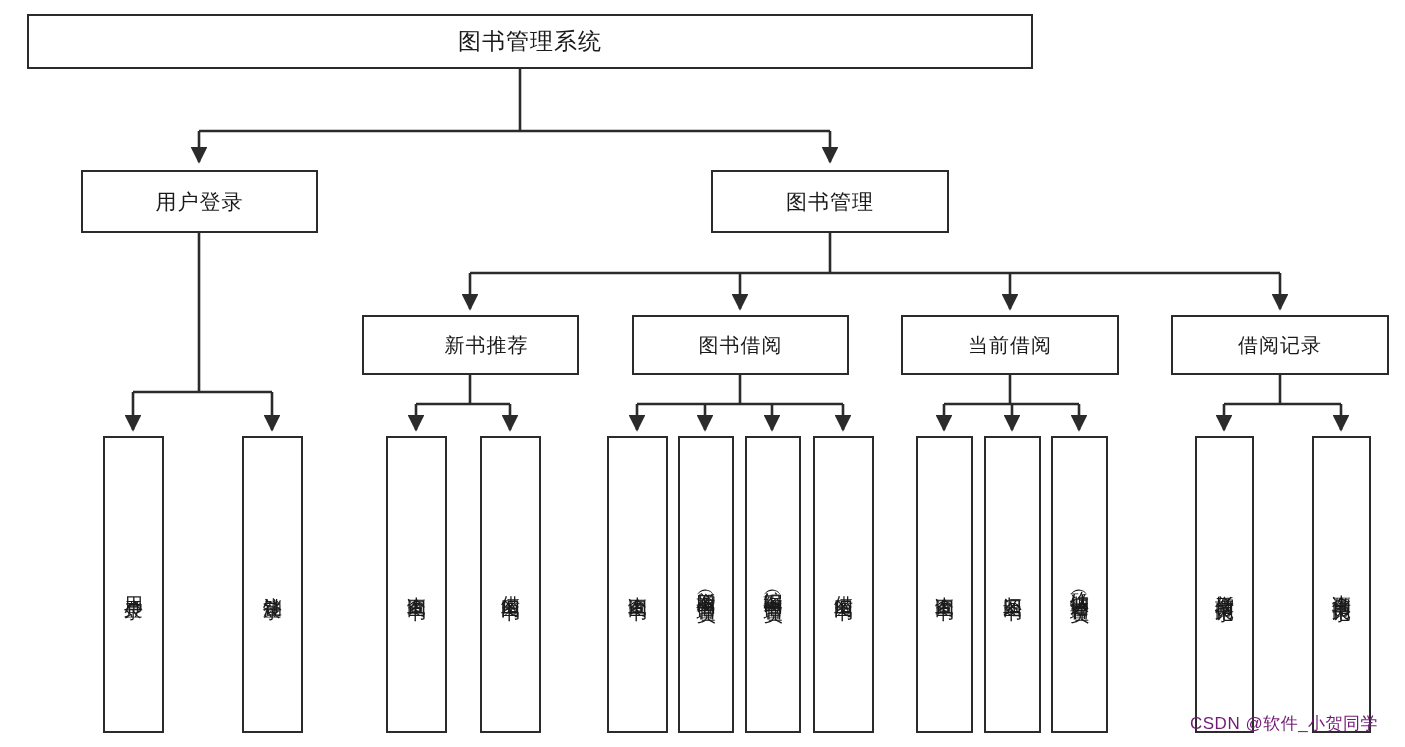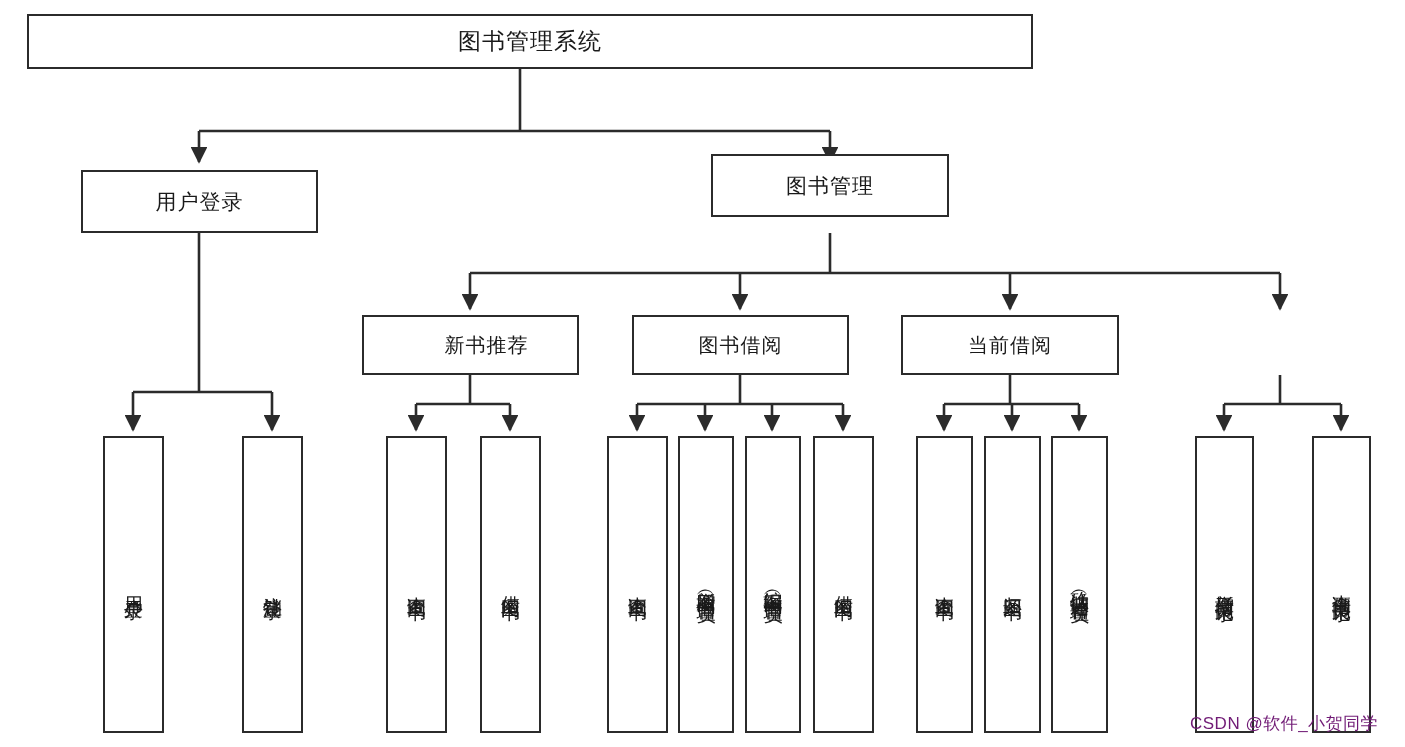--- a/index.html
+++ b/index.html
@@ -83,32 +83,35 @@
     </g>
   </svg>
 
   <div class="node root" style="left:17px;top:14px;width:1006px;height:55px;margin-left:10px;">
     <span class="htext">图书管理系统</span>
   </div>
 
   <div class="node lvl2" style="left:81px;top:170px;width:237px;height:63px;">
     <span class="htext">用户登录</span>
   </div>
-  <div class="node lvl2" style="left:711px;top:154px;width:238px;height:63px;">
+  <div class="node lvl2" style="left:711px;top:170px;width:238px;height:63px;">
     <span class="htext">图书管理</span>
   </div>
 
   <div class="node lvl3" style="left:362px;top:315px;width:217px;height:60px;padding-left:32px;">
     <span class="htext">新书推荐</span>
   </div>
   <div class="node lvl3" style="left:632px;top:315px;width:217px;height:60px;">
     <span class="htext">图书借阅</span>
   </div>
   <div class="node lvl3" style="left:901px;top:315px;width:218px;height:60px;">
     <span class="htext">当前借阅</span>
+  </div>
+  <div class="node lvl3" style="left:1171px;top:315px;width:218px;height:60px;">
+    <span class="htext">借阅记录</span>
   </div>
 
   <div class="node leaf" style="left:103px;top:436px;width:61px;height:297px;">
     <span class="vtext">用户登录</span>
   </div>
   <div class="node leaf" style="left:242px;top:436px;width:61px;height:297px;">
     <span class="vtext">注销登录</span>
   </div>
 
   <div class="node leaf" style="left:386px;top:436px;width:61px;height:297px;">

